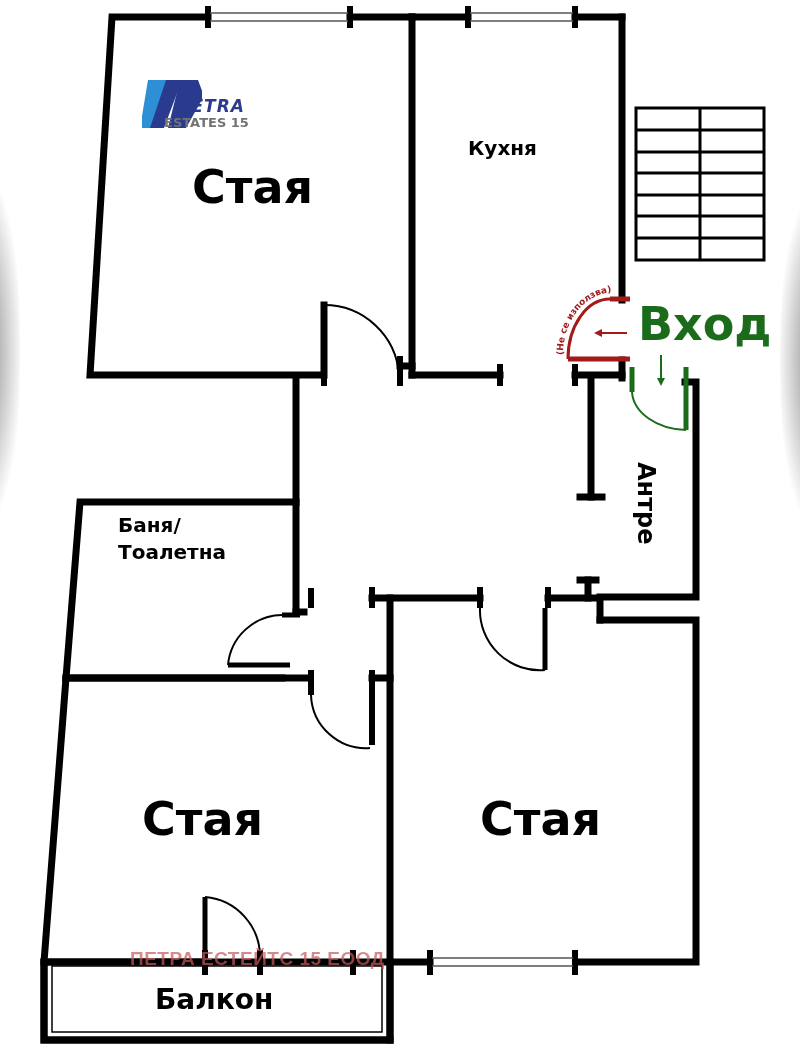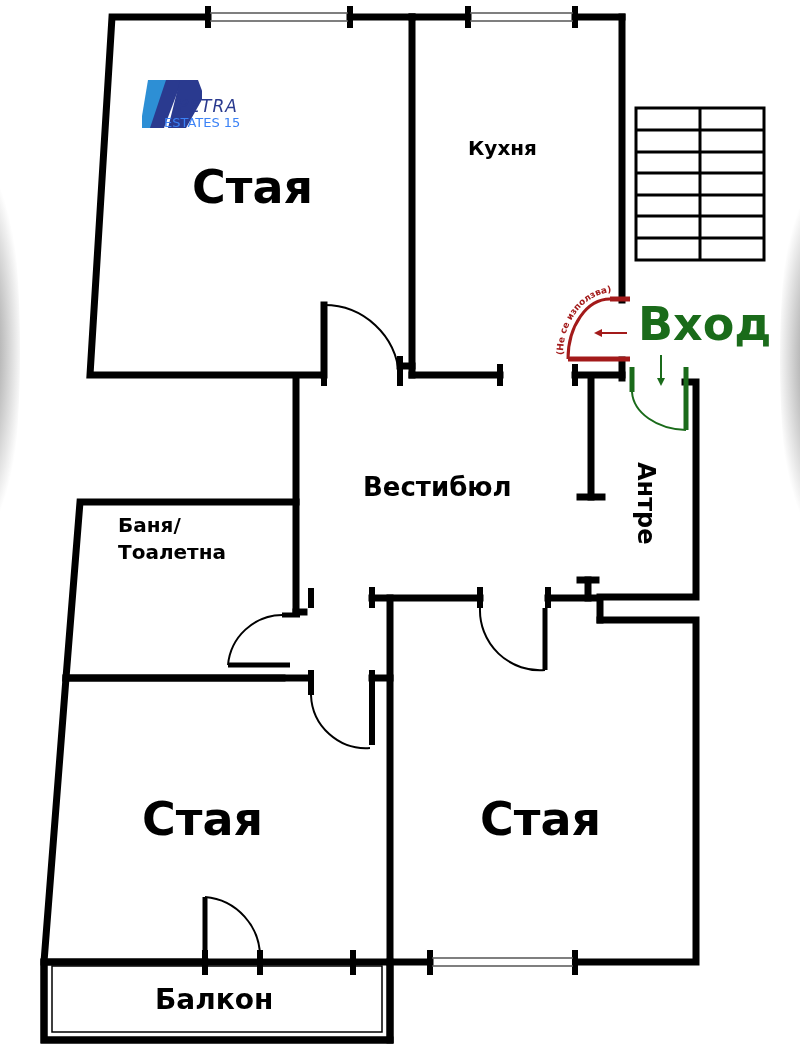--- a/index.html
+++ b/index.html
@@ -147,29 +147,29 @@
       <textPath href="#noteArc" id="note-textpath">(Не се използва)</textPath>
     </text>
   </svg>
 
   <div style="position:absolute; left:142px; top:78px; width:125px; height:55px;">
     <svg width="60" height="52" viewBox="0 0 60 52" style="position:absolute;left:0;top:0;">
       <polygon points="6,2 26,2 10,50 -2,50" fill="#2d8fd5"></polygon>
       <polygon points="24,2 40,2 22,50 8,50" fill="#2a3a8f"></polygon>
       <polygon points="38,2 56,2 62,18 44,50 26,50" fill="#2a3a8f"></polygon>
     </svg>
-    <span style="position:absolute; left:36px; top:18px; font-family:'DejaVu Sans', sans-serif; font-weight:normal; font-style:italic; font-size:17px; color:#2a3a8f; letter-spacing:1px;">PETRA</span>
-    <span style="position:absolute; left:22px; top:37px; font-family:'DejaVu Sans', sans-serif; font-size:13px; color:#3b82f6; font-weight:normal;">ESTATES 15</span>
+    <span style="position:absolute; left:36px; top:18px; font-family:'DejaVu Sans', sans-serif; font-weight:bold; font-style:italic; font-size:17px; color:#2a3a8f; letter-spacing:1px;">PETRA</span>
+    <span style="position:absolute; left:22px; top:37px; font-family:'DejaVu Sans', sans-serif; font-size:13px; color:#737373; font-weight:bold;">ESTATES 15</span>
   </div>
 
   <span class="lbl" style="left:192px; top:160px; font-size:46px;">Стая</span>
   <span class="lbl" style="left:468px; top:136px; font-size:20px;">Кухня</span>
-  <span class="lbl" style="left:363px; top:472px; font-size:26px;">Вестибюл</span>
   <span class="lbl" style="left:600px; top:494px; font-size:24px; transform:rotate(90deg); transform-origin:left top; left:660px; top:462px;">Антре</span>
   <span class="lbl" style="left:118px; top:513px; font-size:20px;">Баня/</span>
   <span class="lbl" style="left:118px; top:540px; font-size:20px;">Тоалетна</span>
   <span class="lbl" style="left:142px; top:792px; font-size:46px;">Стая</span>
   <span class="lbl" style="left:480px; top:792px; font-size:46px;">Стая</span>
   <span class="lbl" style="left:638px; top:297px; font-size:46px; color:#1a6b1a;">Вход</span>
 
   <span class="lbl" style="left:155px; top:983px; font-size:28px;">Балкон</span>
 
+  <span style="position:absolute; left:130px; top:948px; font-family:'Liberation Sans', sans-serif; font-weight:bold; font-size:19px; color:#c85a5a; opacity:0.7; letter-spacing:0.5px; white-space:nowrap;">ПЕТРА ЕСТЕЙТС 15 ЕООД</span>
 </div>
 
 </body></html>

